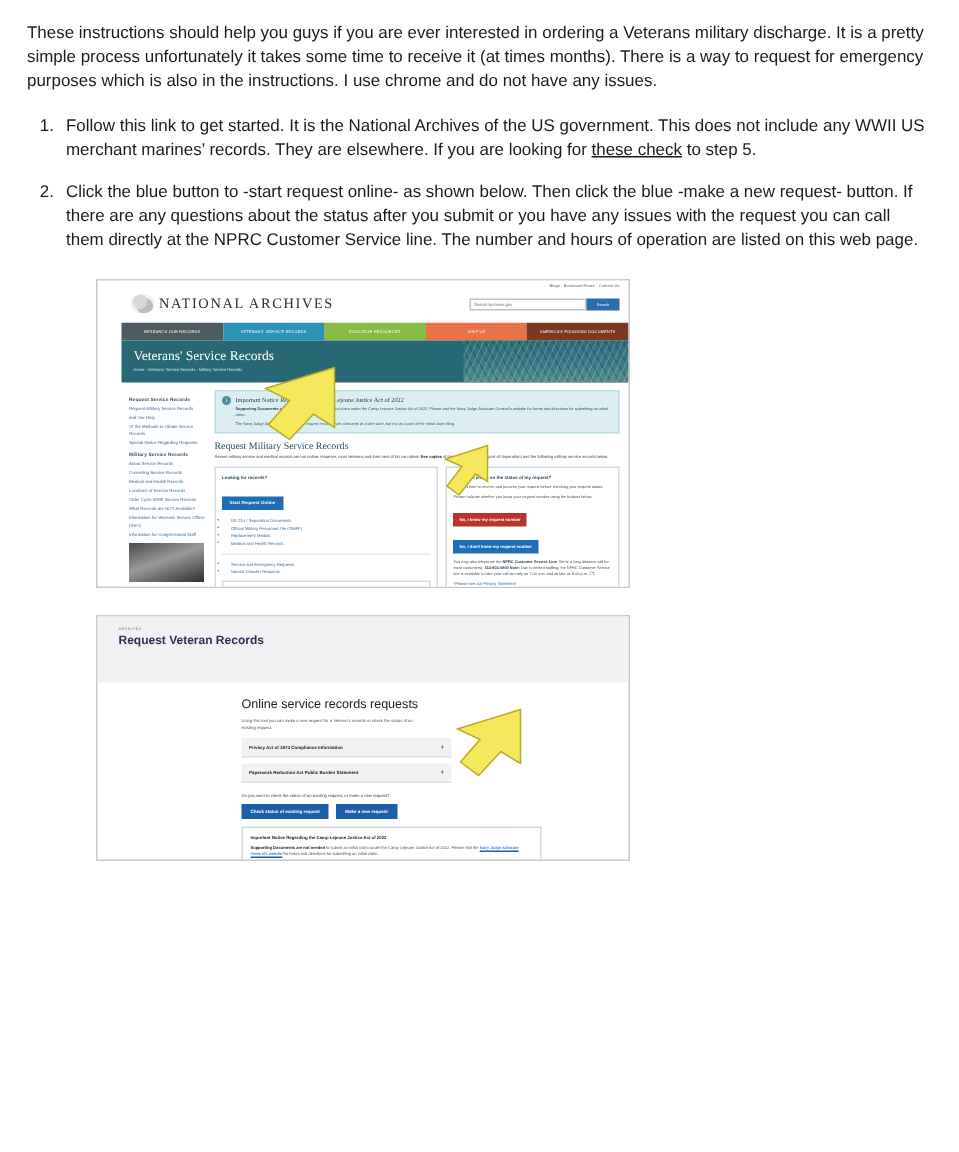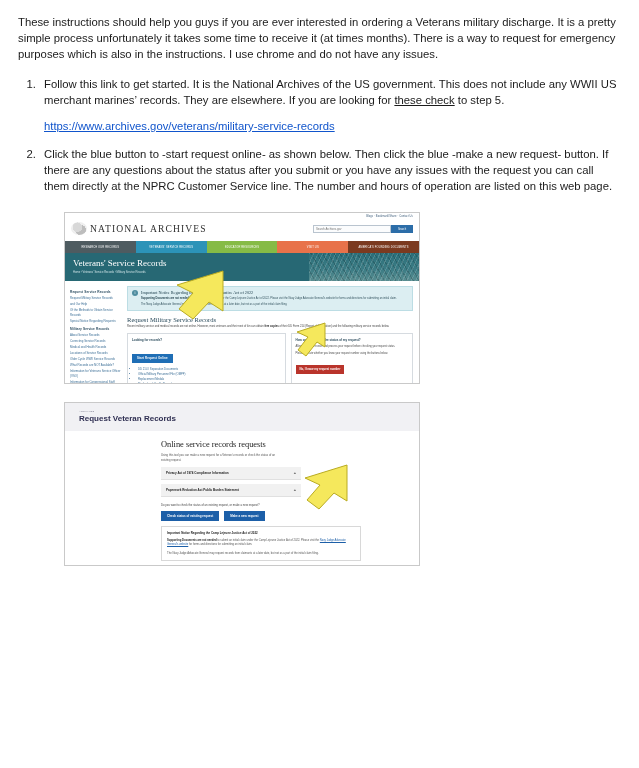--- a/index.html
+++ b/index.html
@@ -26,21 +26,21 @@
               font-size: 11.3px; line-height: 1.42; color: #1b1b1b; }
   .step-body { flex: 1; font-size: 11.3px; line-height: 1.42; color: #1b1b1b; }
   .step-body p { margin: 0; }
   .ulink { color: #1b1b1b; text-decoration: underline; }
   .weblink { color: #1155cc; text-decoration: underline; display:inline-block; margin-top: 10px; font-size:11.3px;}
 
   
   .shot { border: 1px solid #c9c9c9; background:#fff; position: relative; }
 
   
-  #shot1 { width: 356px; margin: 18px 0 0 46px; height: 172px; overflow:hidden; }
+  #shot1 { width: 356px; margin: 18px 0 0 46px; height: 206px; overflow:hidden;padding-left:16px; }
   .na-top { height: 28px; background:#fff; position:relative; padding: 3px 6px 0 6px;}
   .na-util { position:absolute; right:6px; top:2px; font-size:2.6px; color:#3a5a78; letter-spacing:.1px;}
   .na-logo { display:flex; align-items:center; gap:3px; padding-top:6px;}
   .na-eagle { width:16px; height:13px; border-radius:50%; background:
      radial-gradient(circle at 40% 40%, #d8d8d8 0 38%, transparent 39%),
      radial-gradient(circle at 60% 62%, #bdbdbd 0 42%, transparent 43%), #efefef; }
   .na-wordmark { font-family:"Liberation Serif", serif; font-size:9.6px; letter-spacing:1.1px; color:#2f2f2f;}
   .na-search { position:absolute; right:6px; top:12px; display:flex; height:8px; }
   .na-search input { width:78px; height:8px; font-size:2.8px; border:1px solid #b9c4cf; color:#8a949e;
      background:#fbfcfd; padding:0 2px; outline:none;}
@@ -96,25 +96,25 @@
   .sep { border-top:1px solid #e2e6ea; margin:4px 0 3px 0;}
   .small { font-size:2.6px; color:#4a4a4a; line-height:1.55;}
   .small b { color:#1d3c48; }
   .foot-box { border:1px solid #d6dbe0; padding:3px 4px; margin-top:4px; }
   .foot-btn { display:inline-block; border:1px solid #b6bcc2; background:#f4f5f6; color:#33525e;
      font-size:2.7px; padding:2px 4px; margin-top:3px;}
   .privacy { font-size:2.7px; color:#3b6e96; margin-top:3px;}
 
   
   #shot2 { width: 356px; margin: 18px 0 0 46px; height: 164px; overflow:hidden; background:#fff;}
-  .vr-top { background:#f1f1f4; height:28px; padding:7px 0 0 14px; }
+  .vr-top { background:#f1f1f4; height:44px; padding:7px 0 0 14px; }
   .vr-kicker { font-size:2.4px; color:#6b6b80; letter-spacing:.4px; }
   .vr-title { font-size:8px; font-weight:bold; color:#2f2f52; margin-top:1px; }
   .vr-body { padding:9px 0 0 96px; }
-  .vr-h1 { font-family:Liberation Serif, serif; font-size:8.4px; color:#222; }
+  .vr-h1 { font-family:Liberation Sans, sans-serif; font-size:8.4px; color:#222; }
   .vr-p { font-size:2.8px; color:#555; line-height:1.7; margin-top:4px; width:118px;}
   .acc { width:140px; background:#f1f1f1; border-bottom:1px solid #e0e0e0;
      display:flex; align-items:center; justify-content:space-between;
      padding:3.5px 5px; margin-top:4px; font-size:3px; font-weight:bold; color:#222;}
   .acc .plus { font-size:4px; color:#444; }
   .vr-q { font-size:2.8px; color:#444; margin-top:6px;}
   .vr-btns { margin-top:4px; display:flex; gap:5px;}
   .vbtn { background:#1c5fa8; color:#fff; font-size:3px; font-weight:bold; padding:3px 6px;}
   .vr-notice { width:200px; border:1px solid #d8d8d8; padding:4px 5px; margin-top:5px;}
   .vr-notice .t { font-size:2.9px; font-weight:bold; color:#222;}
@@ -132,21 +132,20 @@
 <div class="page">
 
   <p class="intro">These instructions should help you guys if you are ever interested in ordering a Veterans military discharge. It is a pretty simple process unfortunately it takes some time to receive it (at times months). There is a way to request for emergency purposes which is also in the instructions. I use chrome and do not have any issues.</p>
 
   <ol class="steps">
 
     <li class="step">
       <div class="step-num">1.</div>
       <div class="step-body">
         <p><span>Follow this link to get started. It is the National Archives of the US government. This does not include any WWII US merchant marines’ records. They are elsewhere. If you are looking for </span><a class="ulink" href="#">these check</a><span> to step 5.</span></p>
-        <a class="weblink" href="#">https://www.archives.gov/veterans/military-service-records</a>
       </div>
     </li>
 
     <li class="step" style="margin-top:12px;">
       <div class="step-num">2.</div>
       <div class="step-body">
         <p>Click the blue button to -start request online- as shown below. Then click the blue -make a new request- button. If there are any questions about the status after you submit or you have any issues with the request you can call them directly at the NPRC Customer Service line. The number and hours of operation are listed on this web page.</p>
       </div>
     </li>
   </ol>

